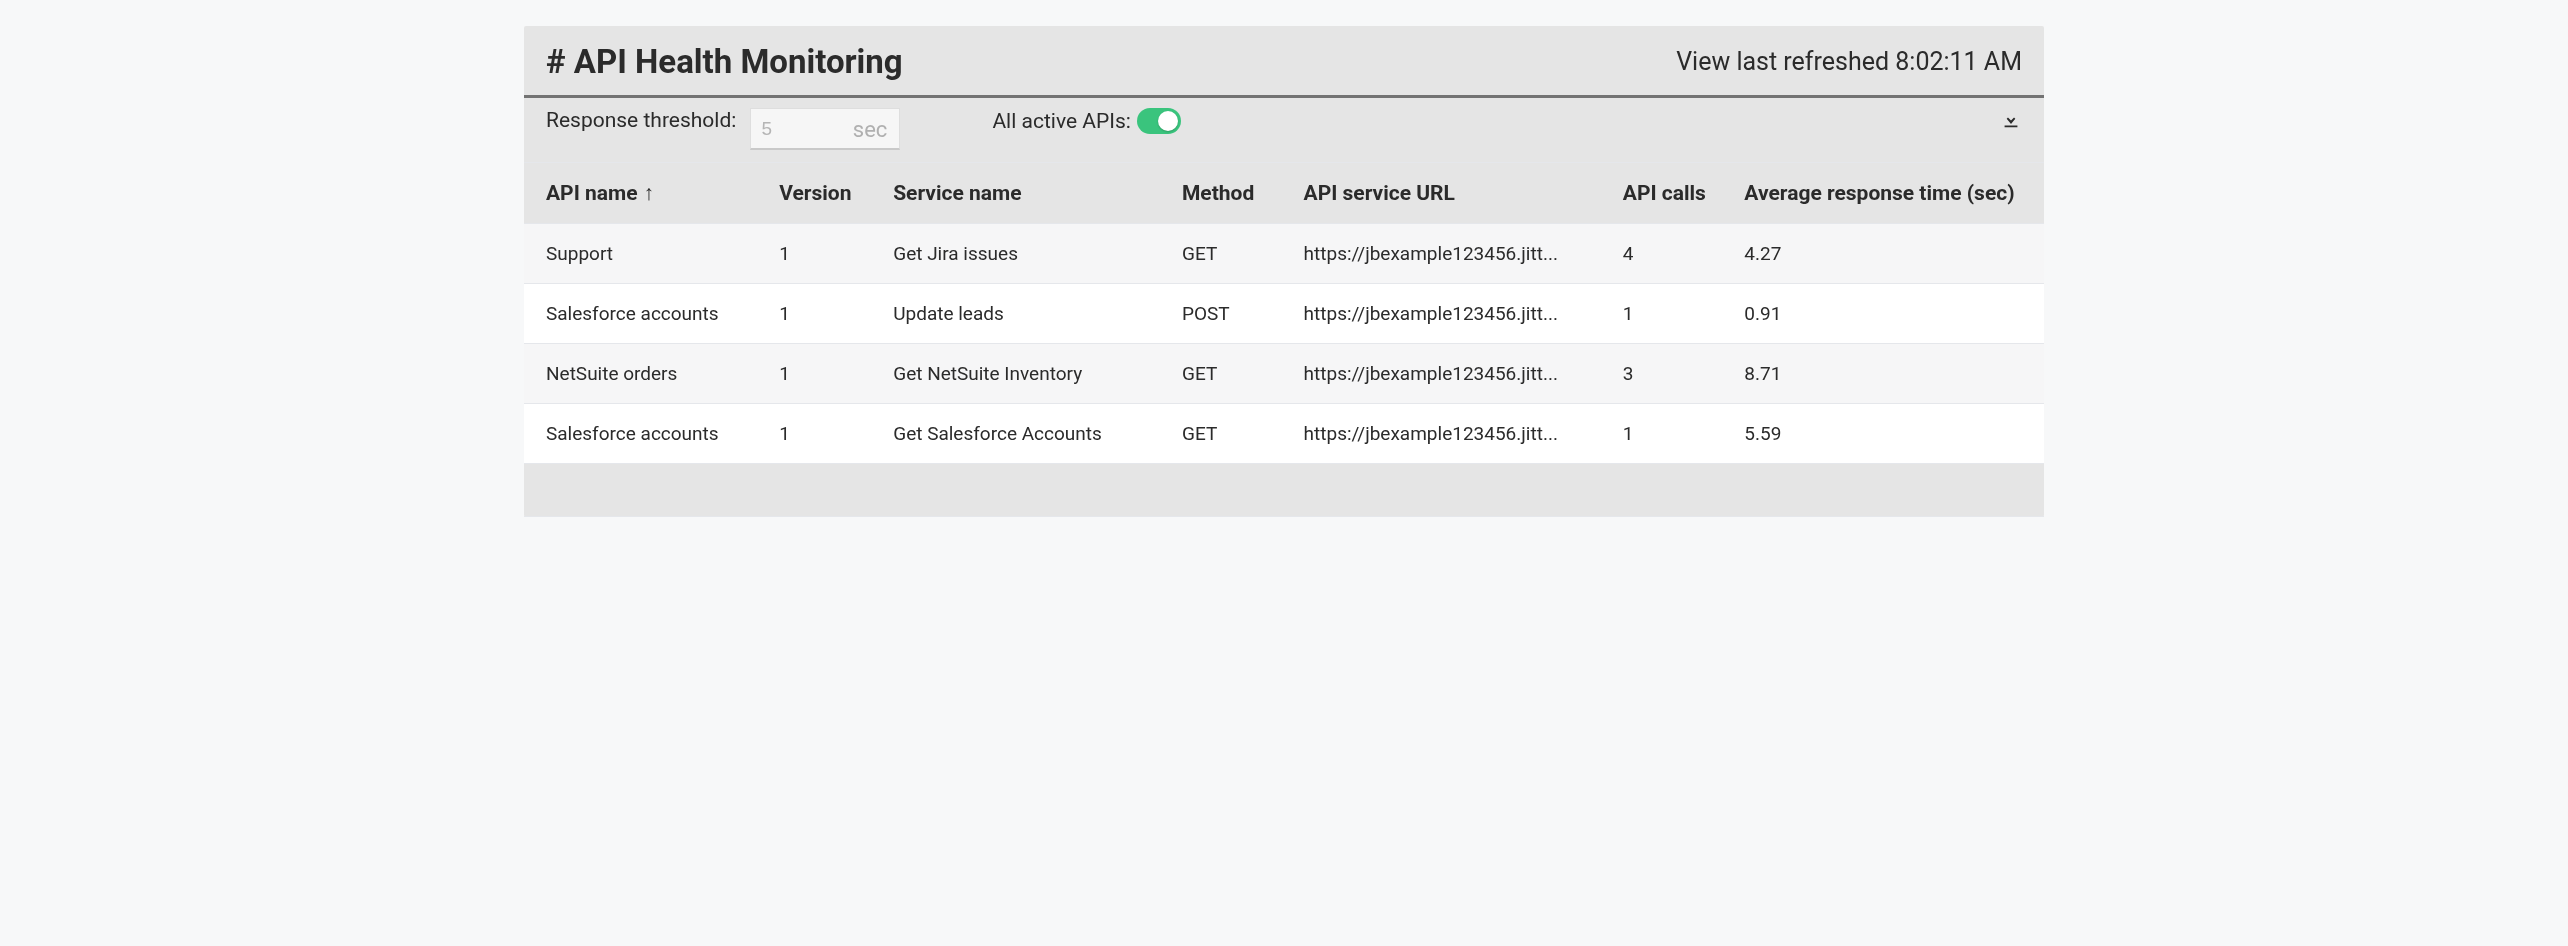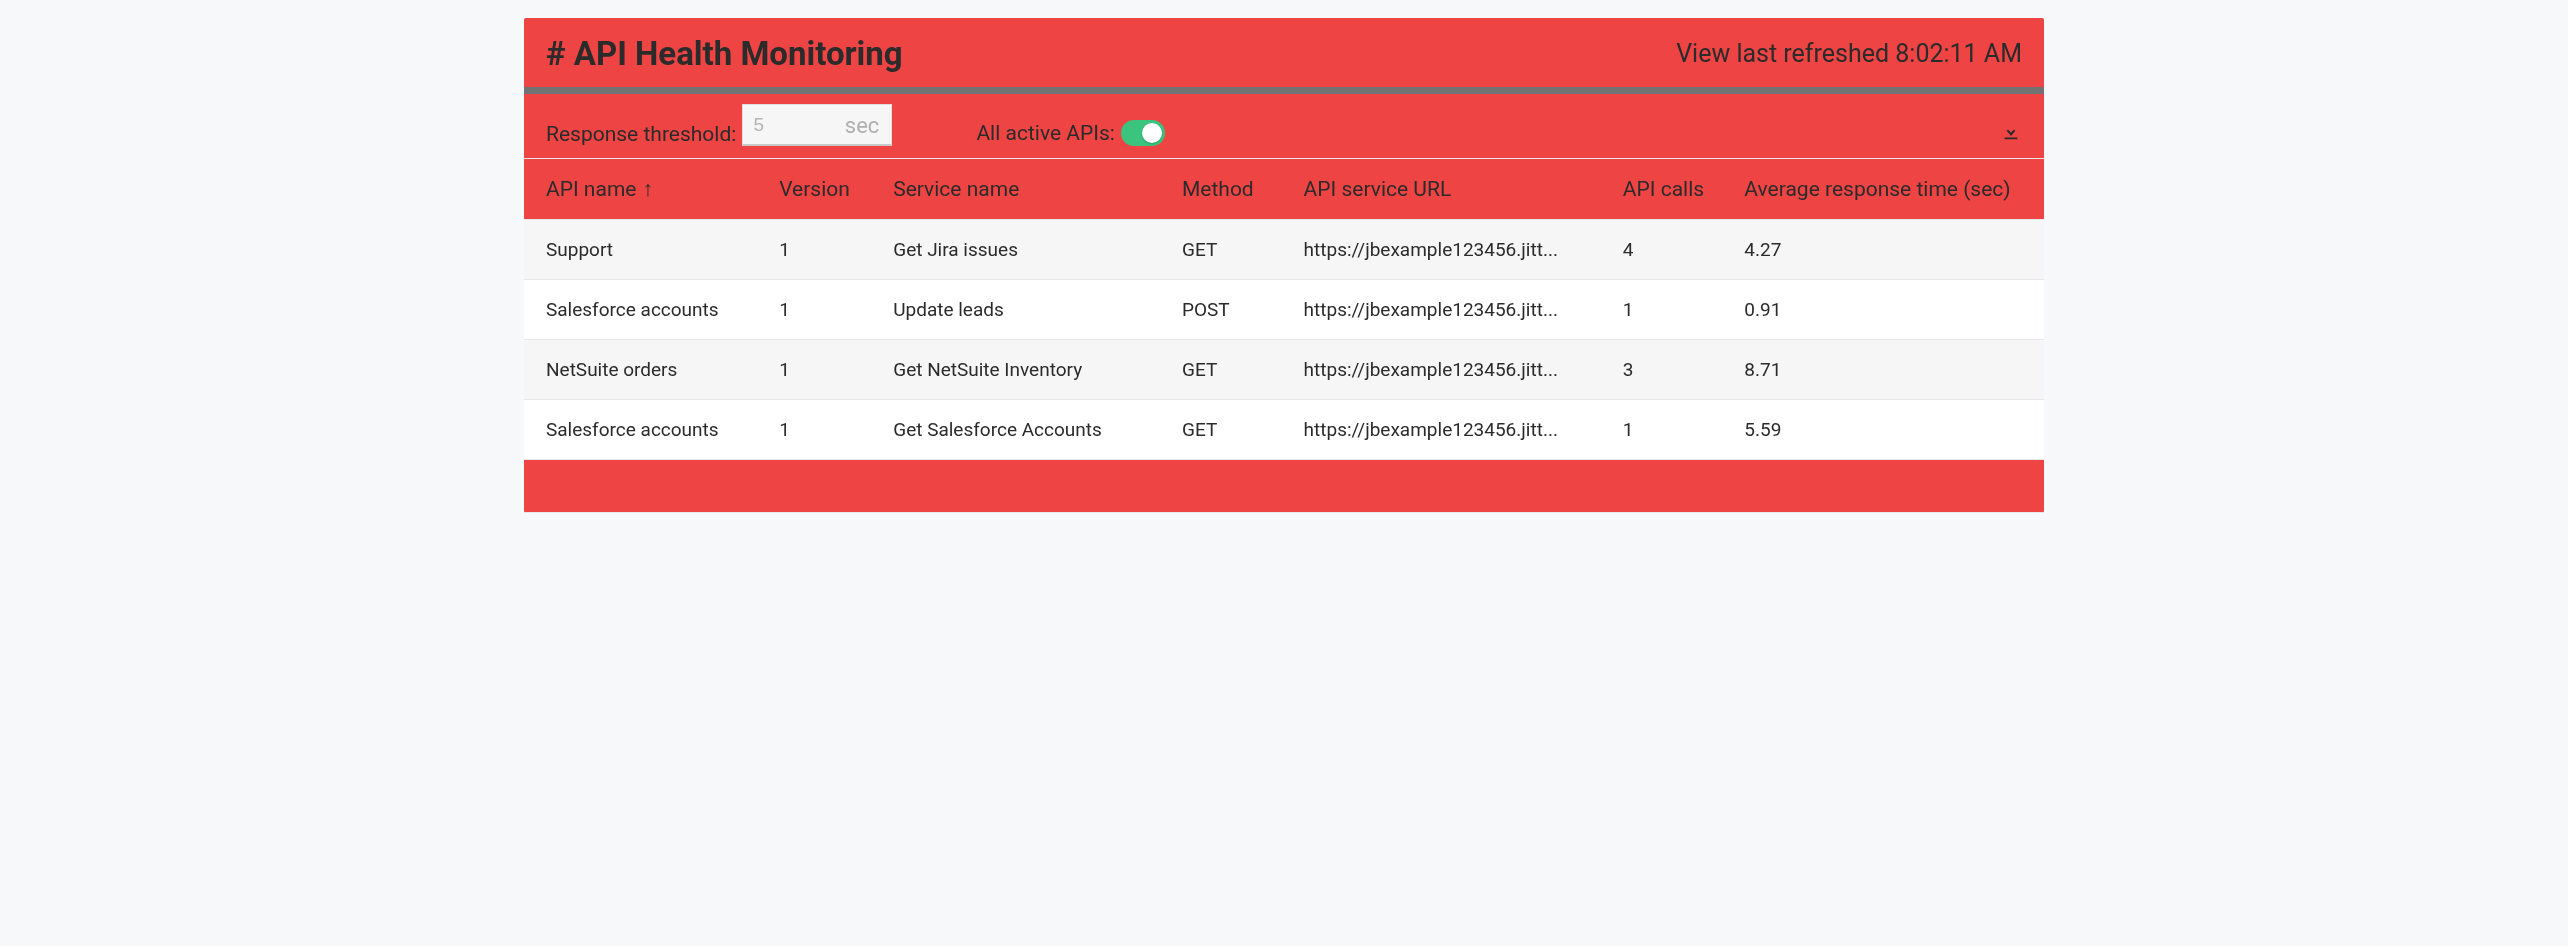--- a/index.html
+++ b/index.html
@@ -4,46 +4,46 @@
 <style>
   * { box-sizing: border-box; }
   body {
     margin: 0;
     background: #f7f8f9;
     font-family: -apple-system, BlinkMacSystemFont, "Segoe UI", Roboto, "Helvetica Neue", Arial, sans-serif;
     color: #2b2b2b;
     padding: 18px;
   }
   .card {
-    background: #ef4444;
+    background: #e5e5e5;
     border-radius: 2px;
-    margin: 0 auto;
+    margin: 8px auto;
     max-width: 1520px;
   }
   .header-row {
     display: flex;
     align-items: center;
     justify-content: space-between;
     padding: 16px 22px 14px 22px;
   }
   .title {
     font-size: 33px;
     font-weight: 700;
     color: #2b2b2b;
   }
   .refreshed {
     font-size: 25px;
     color: #2b2b2b;
   }
   .controls {
     display: flex;
-    align-items: flex-end;
+    align-items: flex-start;
     padding: 10px 22px 12px 22px;
-    border-top: 7px solid #737373;
-    gap: 6px;
+    border-top: 3px solid #737373;
+    gap: 14px;
   }
   .ctrl-label {
     font-size: 21px;
     color: #2b2b2b;
   }
   .input-wrap {
     position: relative;
     width: 150px;
     height: 42px;
     background: #f6f6f6;
@@ -102,21 +102,21 @@
   }
   .download svg { width: 22px; height: 22px; fill: #2b2b2b; }
   table {
     width: 100%;
     border-collapse: collapse;
     table-layout: fixed;
   }
   thead th {
     text-align: left;
     font-size: 21px;
-    font-weight: 400;
+    font-weight: 700;
     color: #2b2b2b;
     padding: 18px 12px 18px 12px;
     border-top: 1px solid #e5e7eb;
   }
   thead th:first-child { padding-left: 22px; }
   thead th.sortable { cursor: pointer; }
   .sort-arrow { margin-left: 6px; }
   tbody tr { border-top: 1px solid #e5e7eb; }
   tbody tr:nth-child(odd) { background: #f6f6f7; }
   tbody tr:nth-child(even) { background: #ffffff; }

